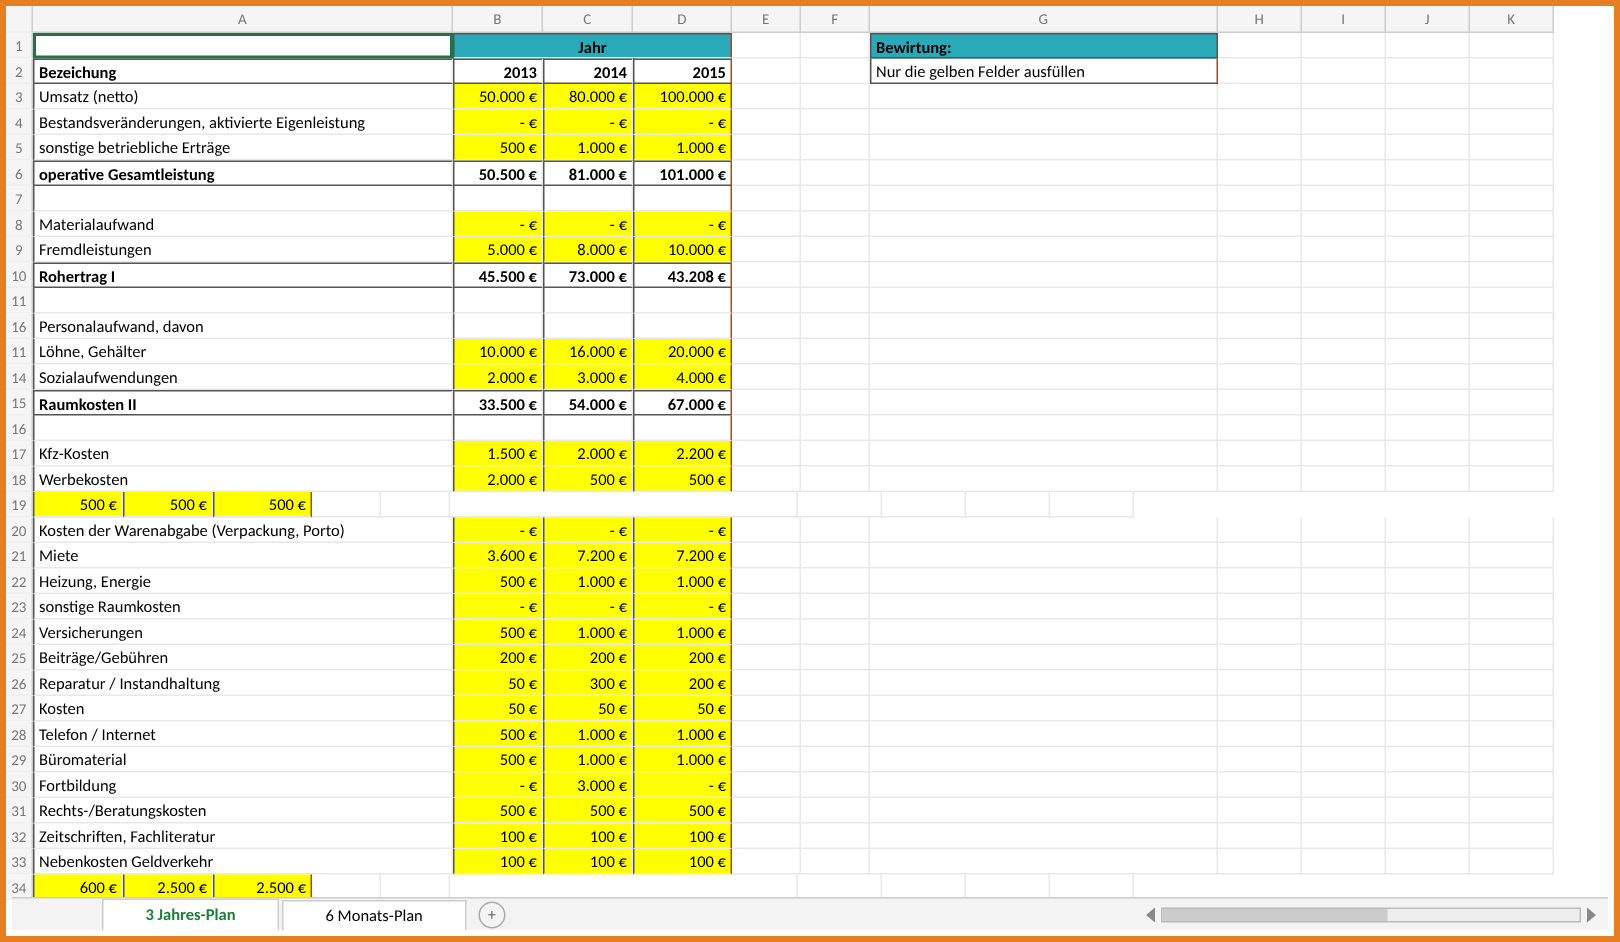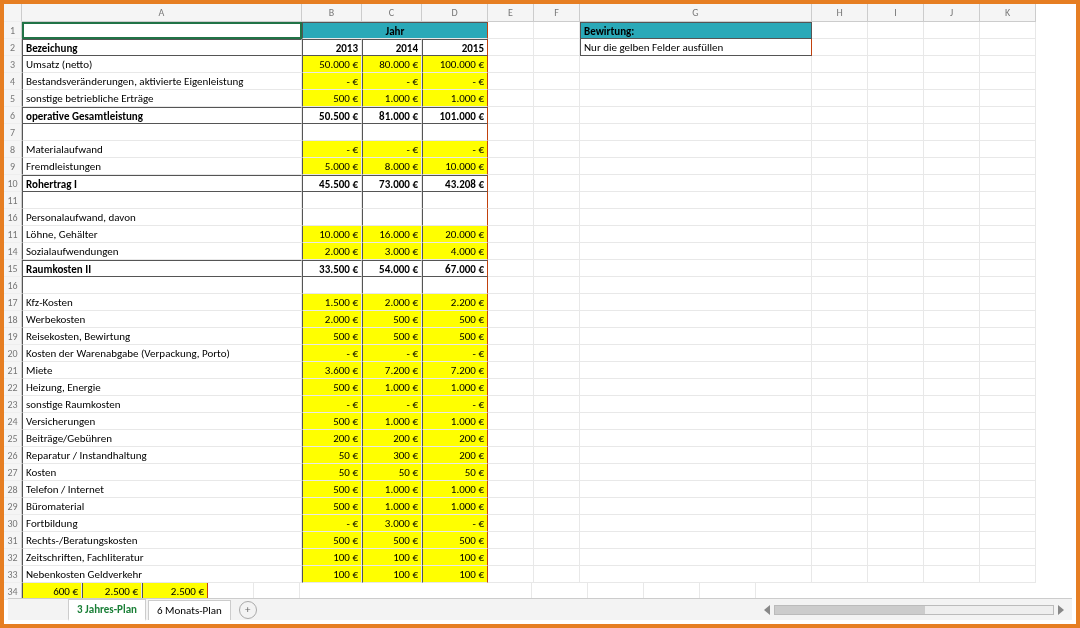--- a/index.html
+++ b/index.html
@@ -99,21 +99,21 @@
       right: 4px;
       height: 22px;
       display: flex;
       align-items: center;
       background: #f3f3f3;
       border-top: 1px solid #ccc;
       font-size: 11px;
     }
     .tab-spacer { width: 60px; }
     .tab {
-      padding: 3px 8px;
+      padding: 3px 28px;
       border: 1px solid #ccc;
       border-bottom: none;
       background: #fff;
       margin-right: 2px;
       cursor: pointer;
     }
     .tab.active {
       background: #fff;
       font-weight: bold;
       color: #1a7f37;
@@ -442,21 +442,20 @@
           <div class="cell col-D yellow right box-l box-r">500 €</div>
           <div class="cell col-E"></div>
           <div class="cell col-F"></div>
           <div class="cell col-G"></div>
           <div class="cell col-H"></div>
           <div class="cell col-I"></div>
           <div class="cell col-J"></div>
           <div class="cell col-K"></div>
         </div>
         <div class="row">
-          <div class="cell col-A box-l">Reisekosten, Bewirtung</div>
           <div class="cell col-B yellow right box-l">500 €</div>
           <div class="cell col-C yellow right box-l">500 €</div>
           <div class="cell col-D yellow right box-l box-r">500 €</div>
           <div class="cell col-E"></div>
           <div class="cell col-F"></div>
           <div class="cell col-G"></div>
           <div class="cell col-H"></div>
           <div class="cell col-I"></div>
           <div class="cell col-J"></div>
           <div class="cell col-K"></div>

